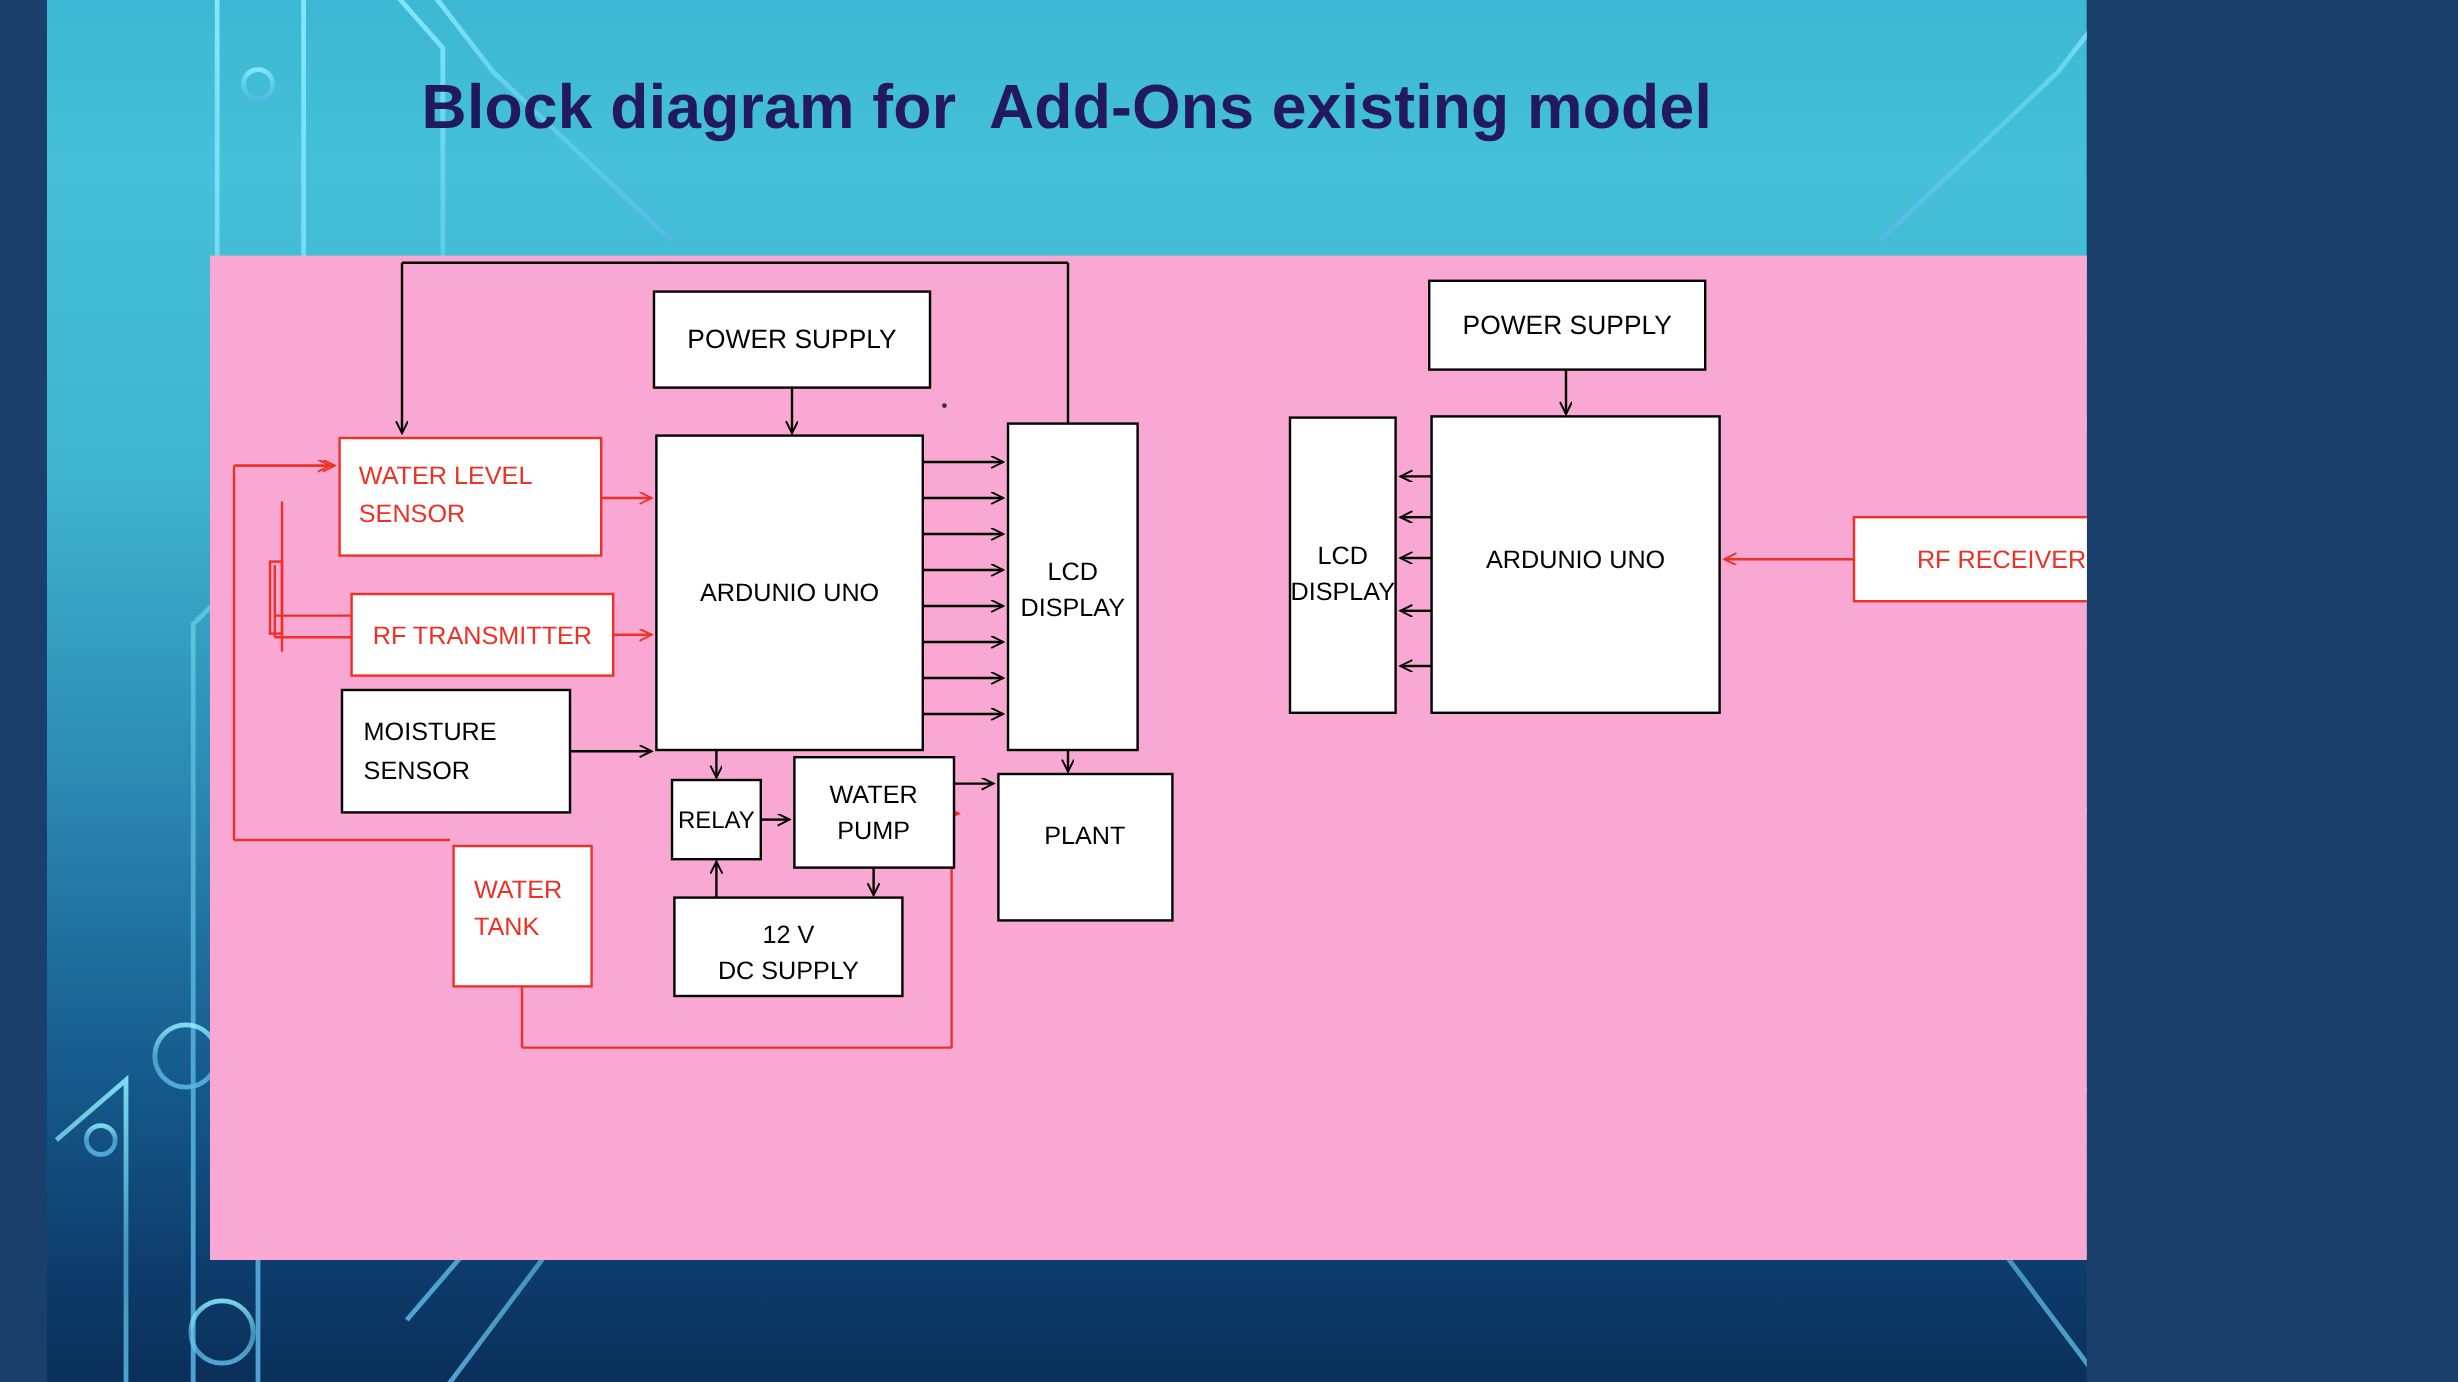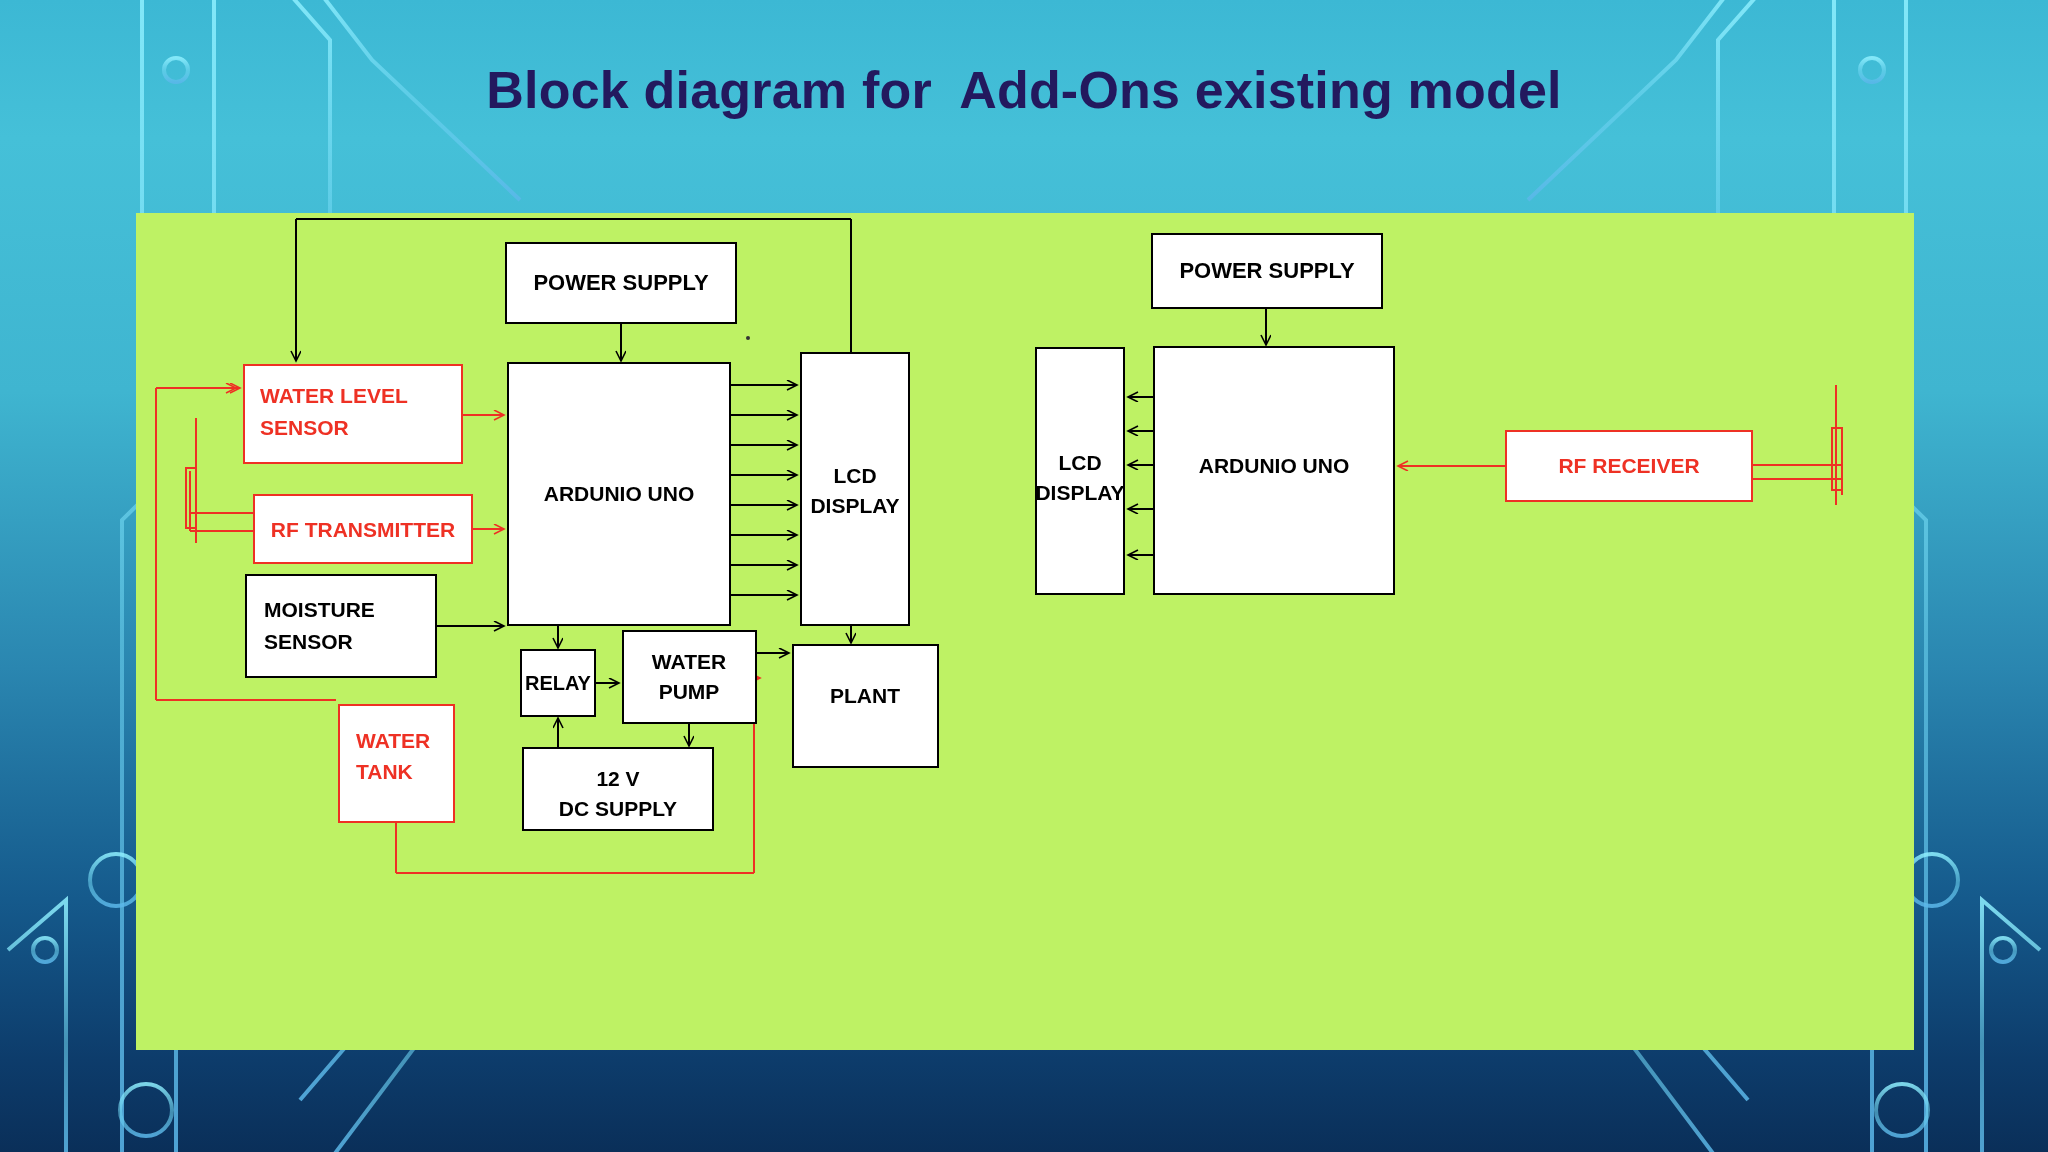--- a/index.html
+++ b/index.html
@@ -1,21 +1,21 @@
 <!DOCTYPE html>
 <html><head>
 <meta charset="utf-8">
 <style>
   html,body{margin:0;padding:0;}
   body{
     width:2048px;height:1152px;overflow:hidden;
     font-family:"Liberation Sans", sans-serif;
     background:#1a3f6b;
   }
-  #stage{position:relative;width:2048px;height:1152px;overflow:hidden;}
+  #stage{position:relative;width:1700px;height:1152px;overflow:hidden;margin-left:39px;}
 
   
   .bg-base{
     position:absolute;inset:0;
     background:linear-gradient(180deg,#3cb8d4 0%,#45c0d8 12%,#3fb5d0 34%,#2a86b0 58%,#155a8c 78%,#0d3c6b 92%,#0a2f59 100%);
   }
   .bg-svg{position:absolute;inset:0;}
 
   
   .title{
@@ -23,22 +23,21 @@
     text-align:center;
     font-size:52px;font-weight:bold;
     color:#23195e;
     letter-spacing:.2px;
     white-space:pre;
   }
 
   
   .canvas{
     position:absolute;left:136px;top:213px;width:1778px;height:837px;
-    background:#bef264;
-    font-weight:bold;
+    background:#f9a8d4;
   }
   .diagram-svg{position:absolute;left:0;top:0;width:1778px;height:837px;}
 
   
   text{font-family:"Liberation Sans", sans-serif;}
 </style>
 </head>
 <body>
 
 <div id="stage">

